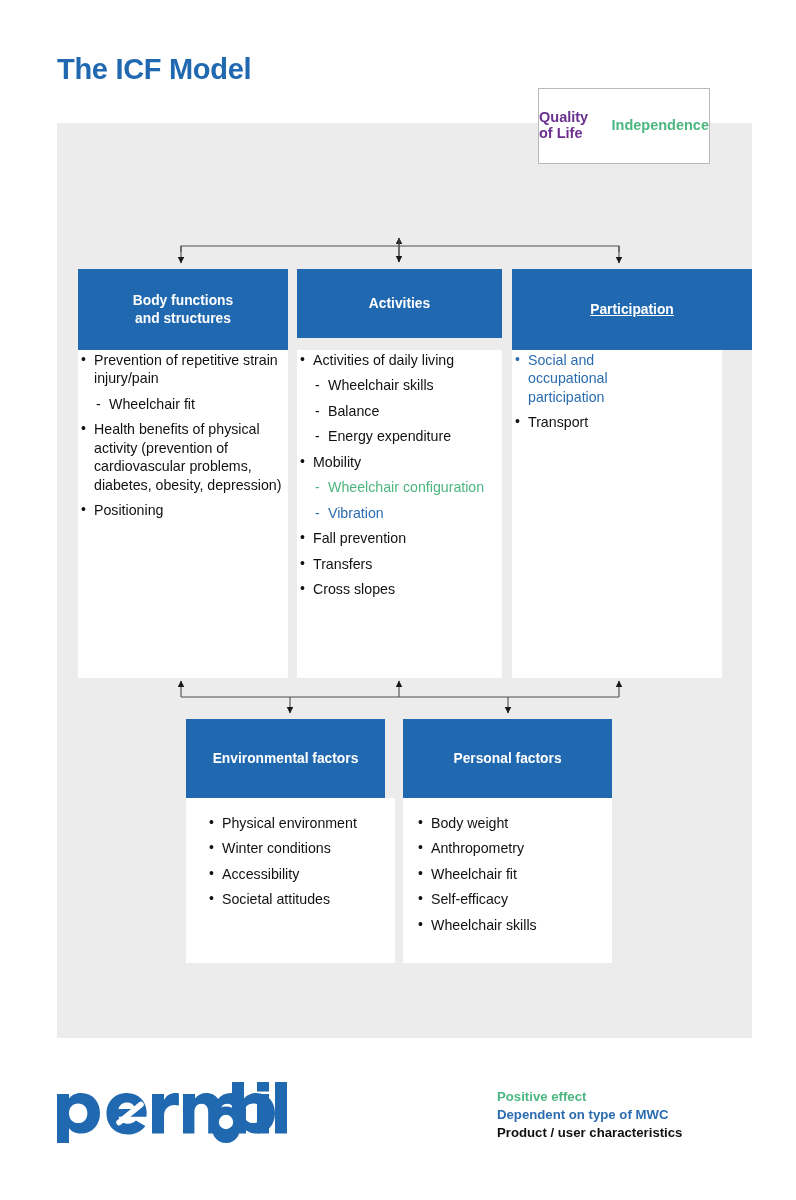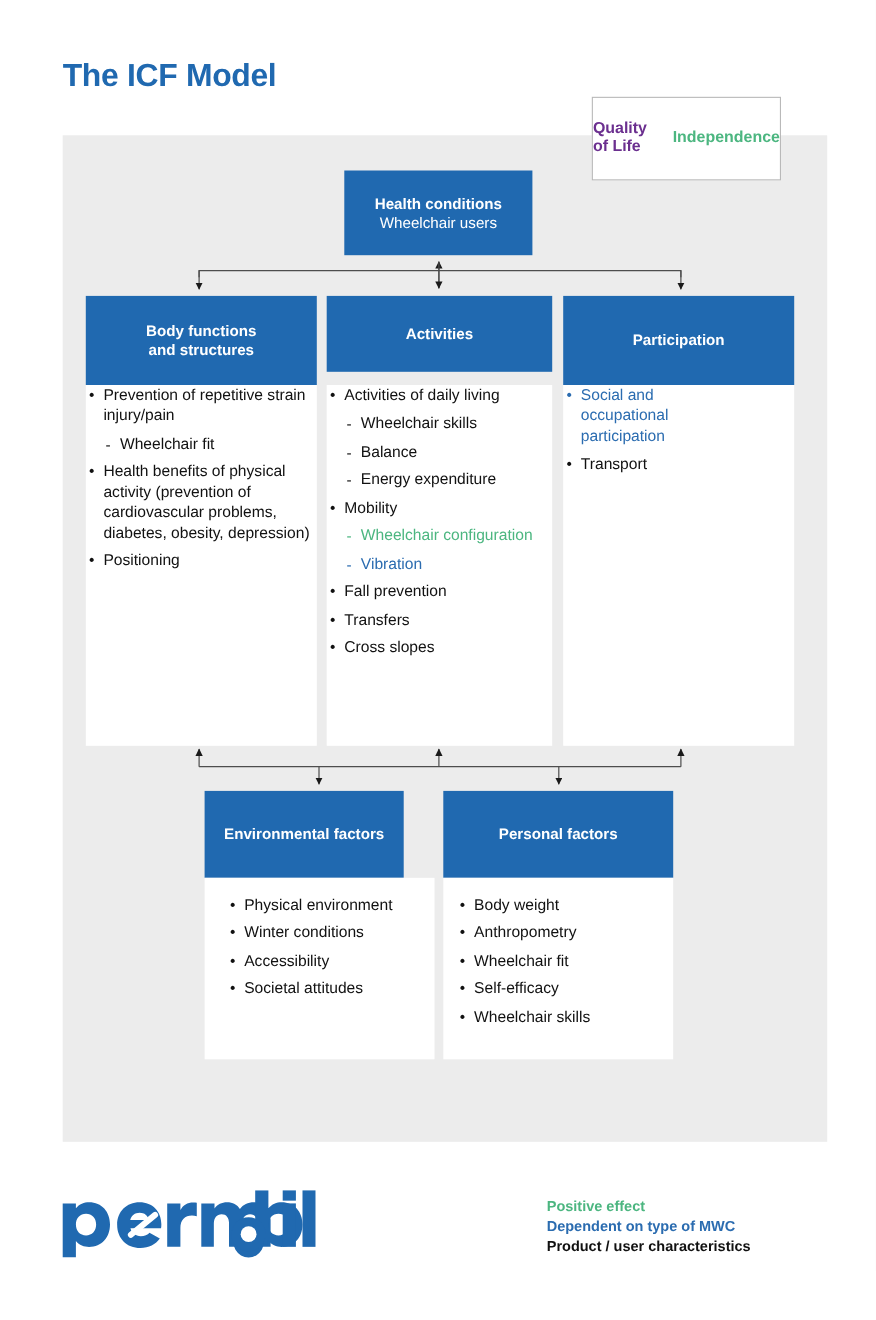--- a/index.html
+++ b/index.html
@@ -93,29 +93,29 @@
     flex-direction: column;
     gap: 2px;
     font-size: 13.5px;
   }
   #health-box .hc-title { font-weight: bold; font-size: 13.8px; }
   #health-box .hc-sub   { font-weight: normal; font-size: 13.8px; }
 
   
   #hdr-body   { left: 78px;  top: 269px; width: 210px; height: 81px; font-size: 13.8px; line-height: 1.25;}
   #hdr-act    { left: 297px; top: 269px; width: 205px; height: 69px; font-size: 13.8px; }
-  #hdr-part   { left: 512px; top: 269px; width: 210px; height: 81px; font-size: 13.8px; }
+  #hdr-part   { left: 512px; top: 269px; width: 240px; height: 81px; font-size: 13.8px; text-decoration: underline; }
 
   
   #card-body  { left: 78px;  top: 350px; width: 210px; height: 328px; }
   #card-act   { left: 297px; top: 350px; width: 205px; height: 328px; }
   #card-part  { left: 512px; top: 350px; width: 210px; height: 328px; }
 
   
-  #hdr-env    { left: 186px; top: 719px; width: 181px; height: 79px; font-size: 13.8px; }
+  #hdr-env    { left: 186px; top: 719px; width: 199px; height: 79px; font-size: 13.8px; }
   #hdr-pers   { left: 403px; top: 719px; width: 209px; height: 79px; font-size: 13.8px; }
   #card-env   { left: 186px; top: 798px; width: 209px; height: 165px; }
   #card-pers  { left: 403px; top: 798px; width: 209px; height: 165px; }
 
   
   ul.blist {
     list-style: none;
     margin: 1px;
     padding: 0;
   }
@@ -215,24 +215,20 @@
       <path d="M500,446 L486,446" marker-end="url(#ah)"></path>
       <path d="M486,446 L500,446" marker-end="url(#ah)"></path>
     </g>
   </svg>
 
   <div id="quality-box">
     <div class="q-line" style="color:#6b2f8f">Quality of Life</div>
     <div class="q-line" style="color:#4cb680">Independence</div>
   </div>
 
-  <div id="health-box" class="hdr">
-    <span class="hc-title">Health conditions</span>
-    <span class="hc-sub">Wheelchair users</span>
-  </div>
 
   <div id="hdr-body" class="hdr">
     <span style="display:block">
       <span>Body functions</span><br>
       <span>and structures</span>
     </span>
   </div>
   <div id="hdr-act" class="hdr">Activities</div>
   <div id="hdr-part" class="hdr">Participation</div>
 

